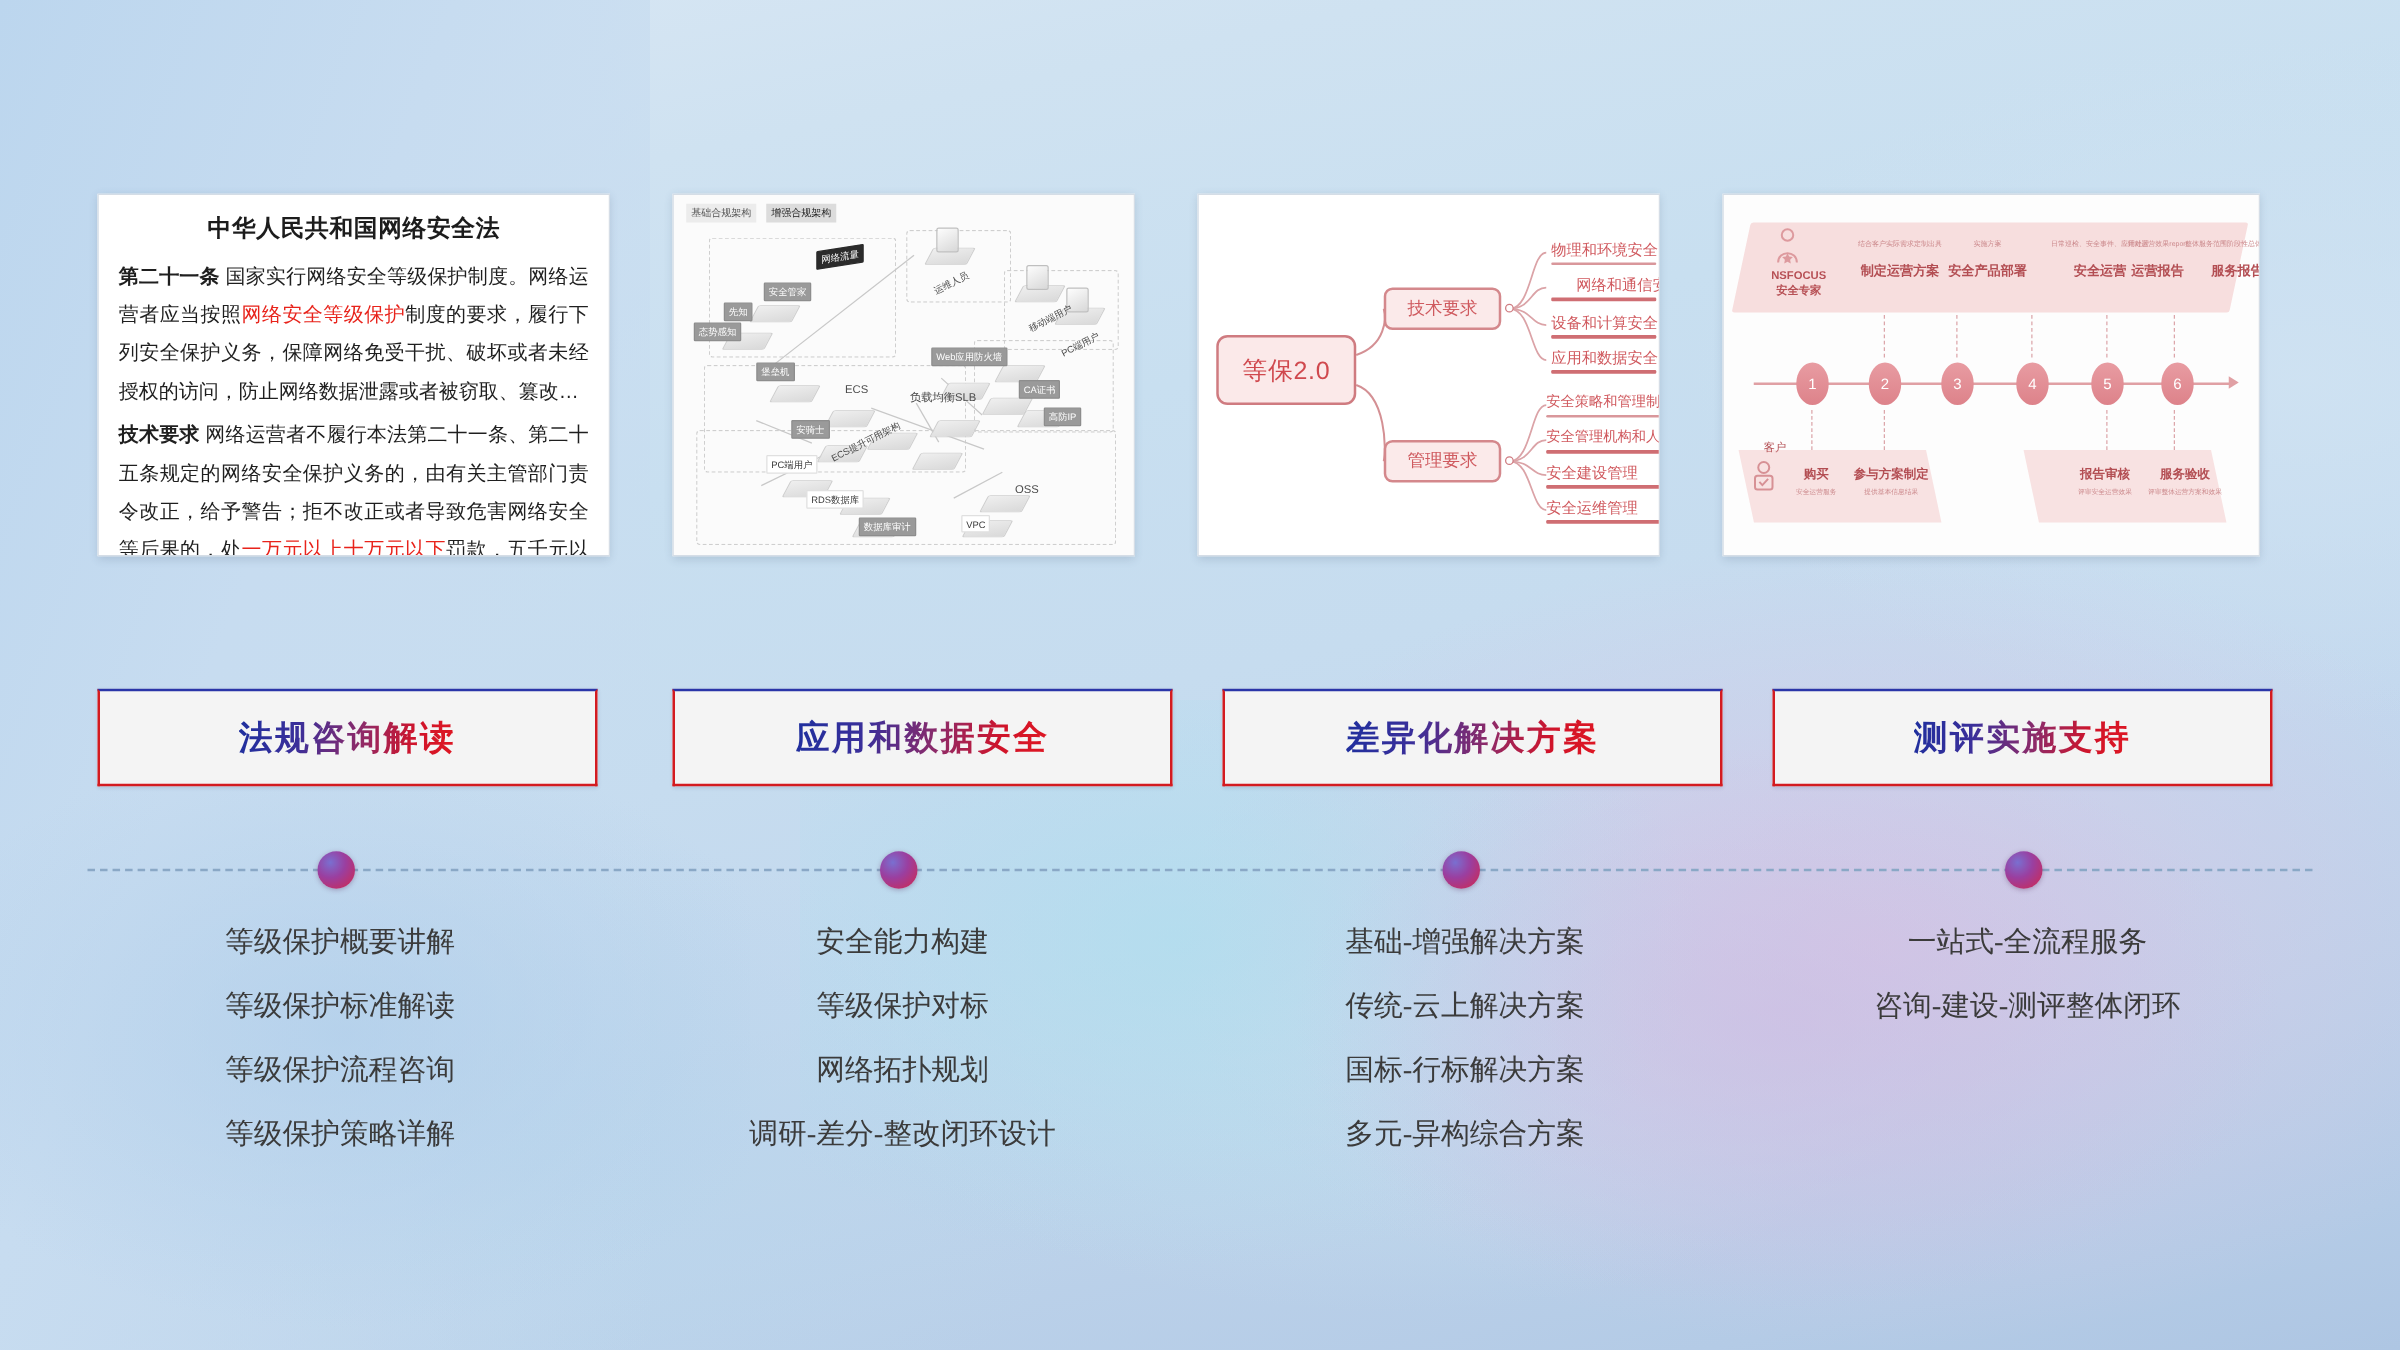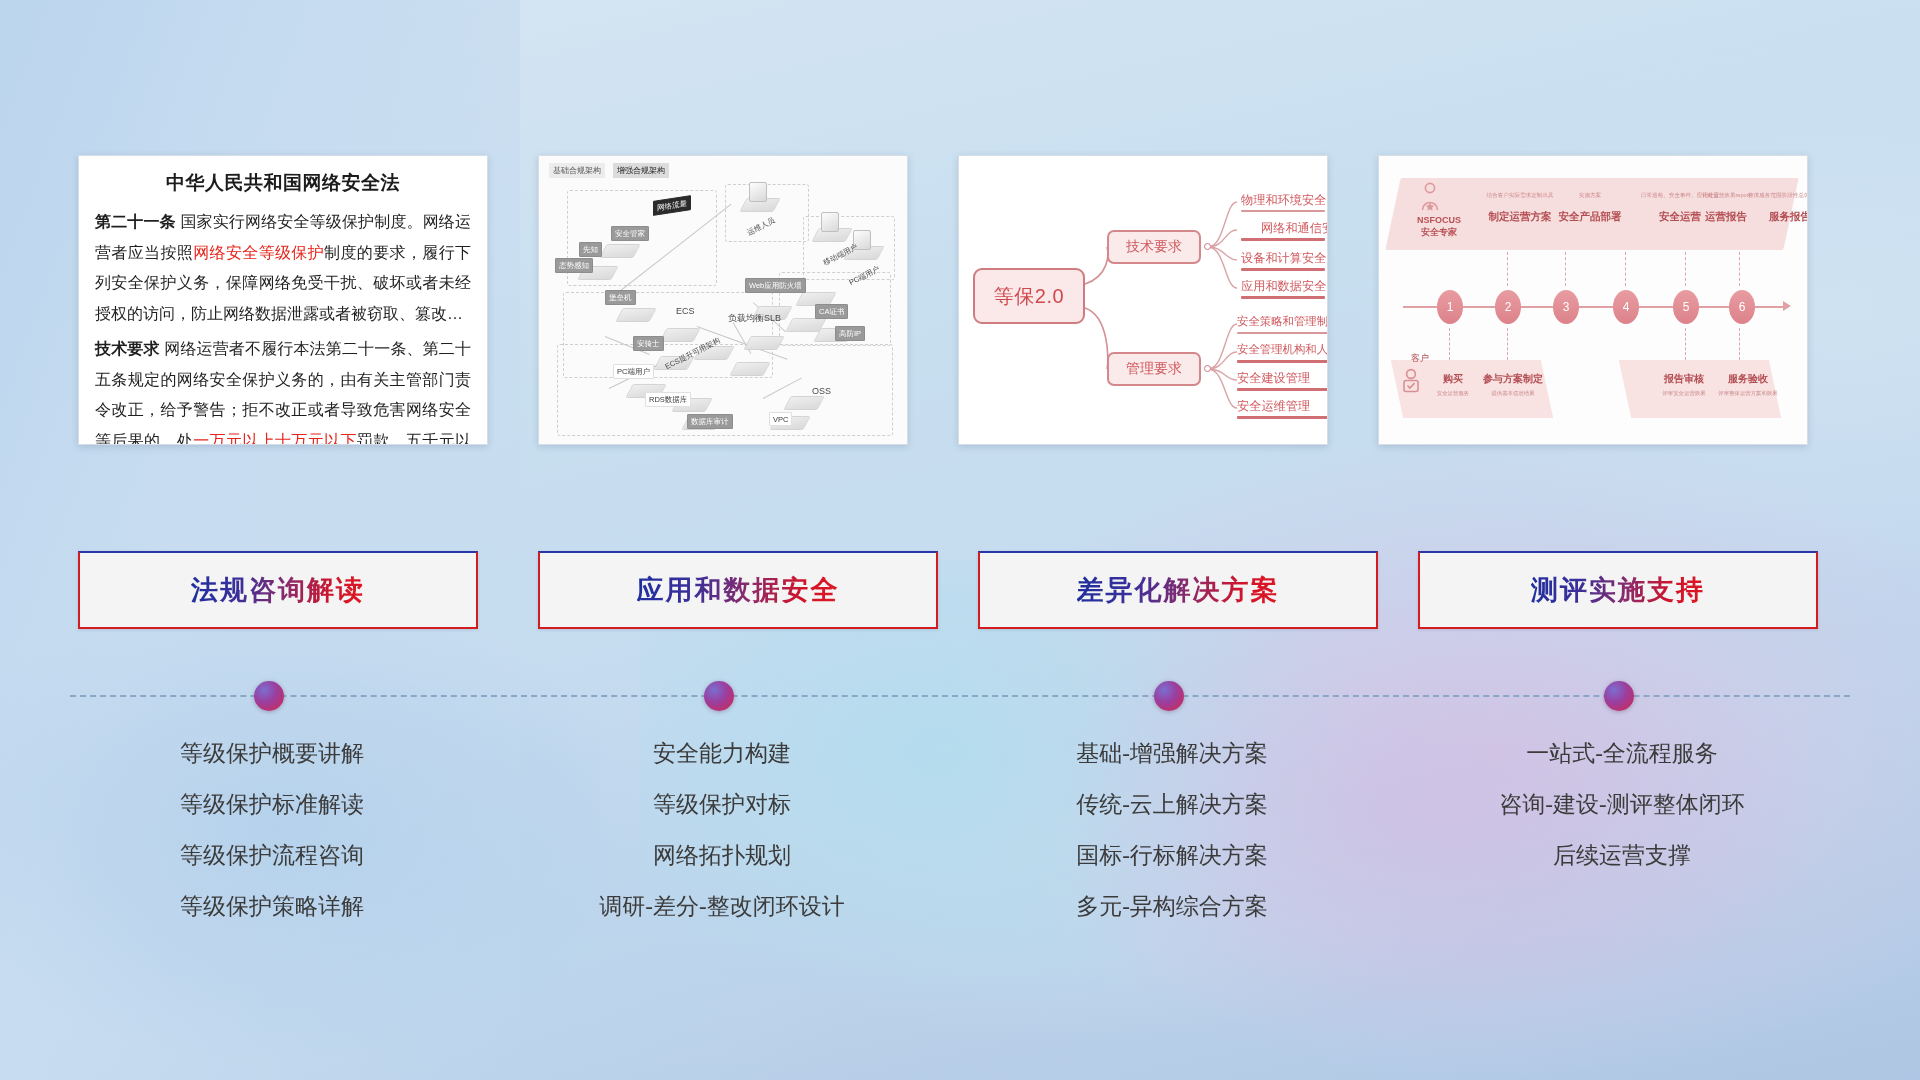--- a/index.html
+++ b/index.html
@@ -493,14 +493,13 @@
 </div>
 <div class="col" id="col-2">
   <div class="item">基础-增强解决方案</div>
   <div class="item">传统-云上解决方案</div>
   <div class="item">国标-行标解决方案</div>
   <div class="item">多元-异构综合方案</div>
 </div>
 <div class="col" id="col-3">
   <div class="item">一站式-全流程服务</div>
   <div class="item">咨询-建设-测评整体闭环</div>
-  <div class="item">后续运营支撑</div>
 </div>
 
 </body></html>

